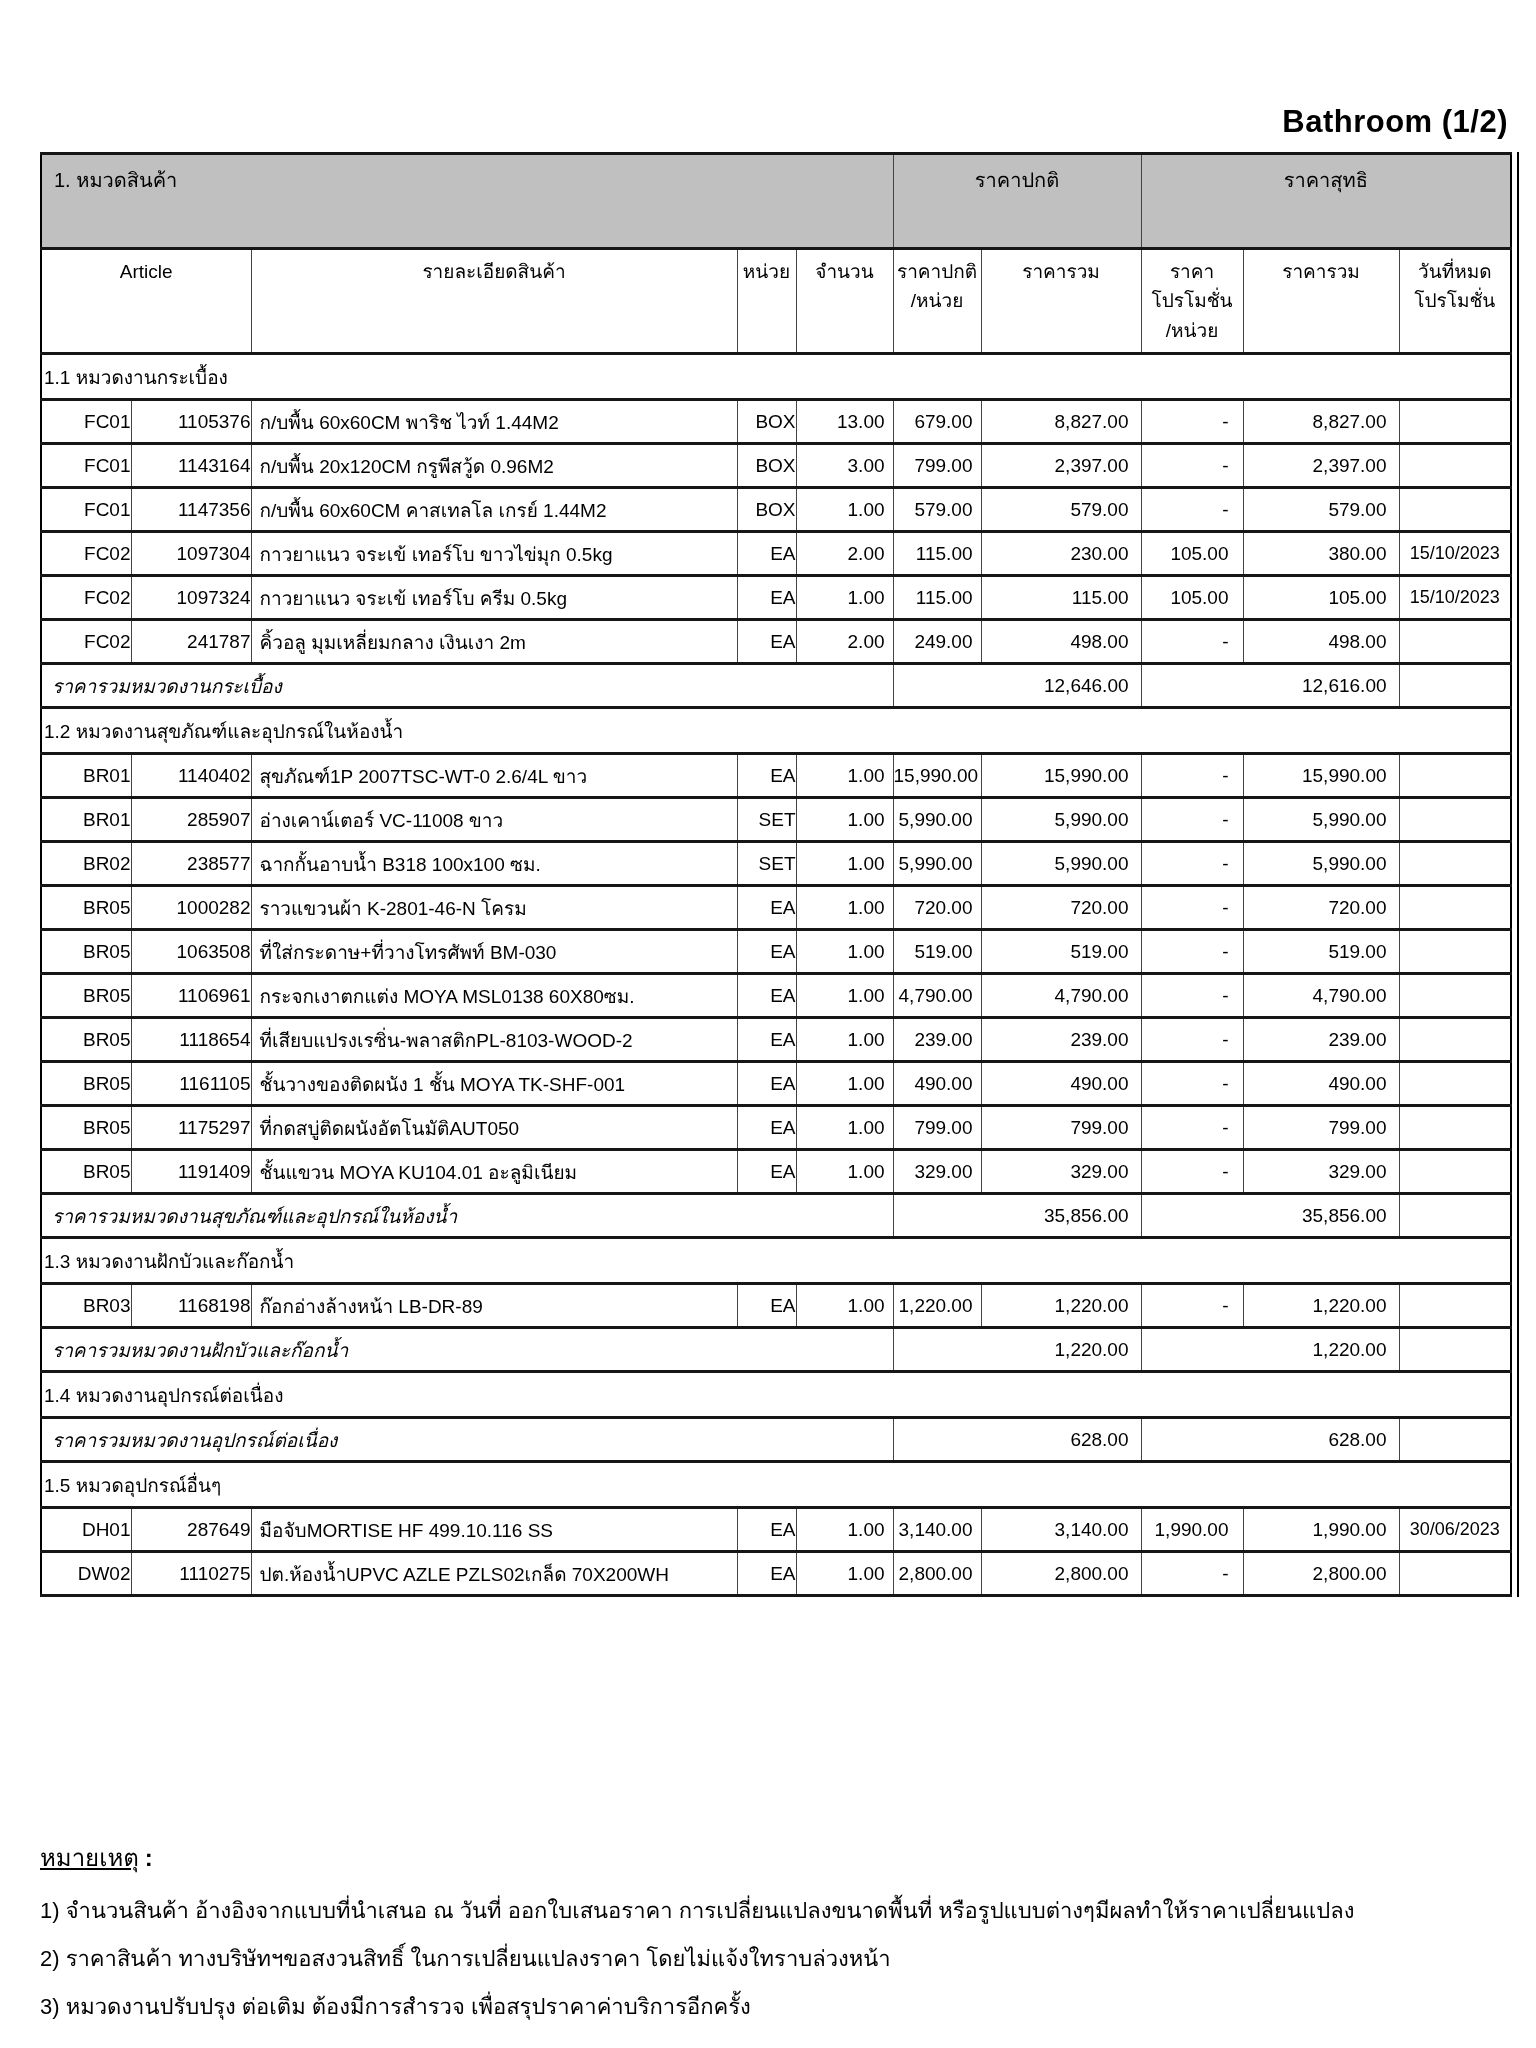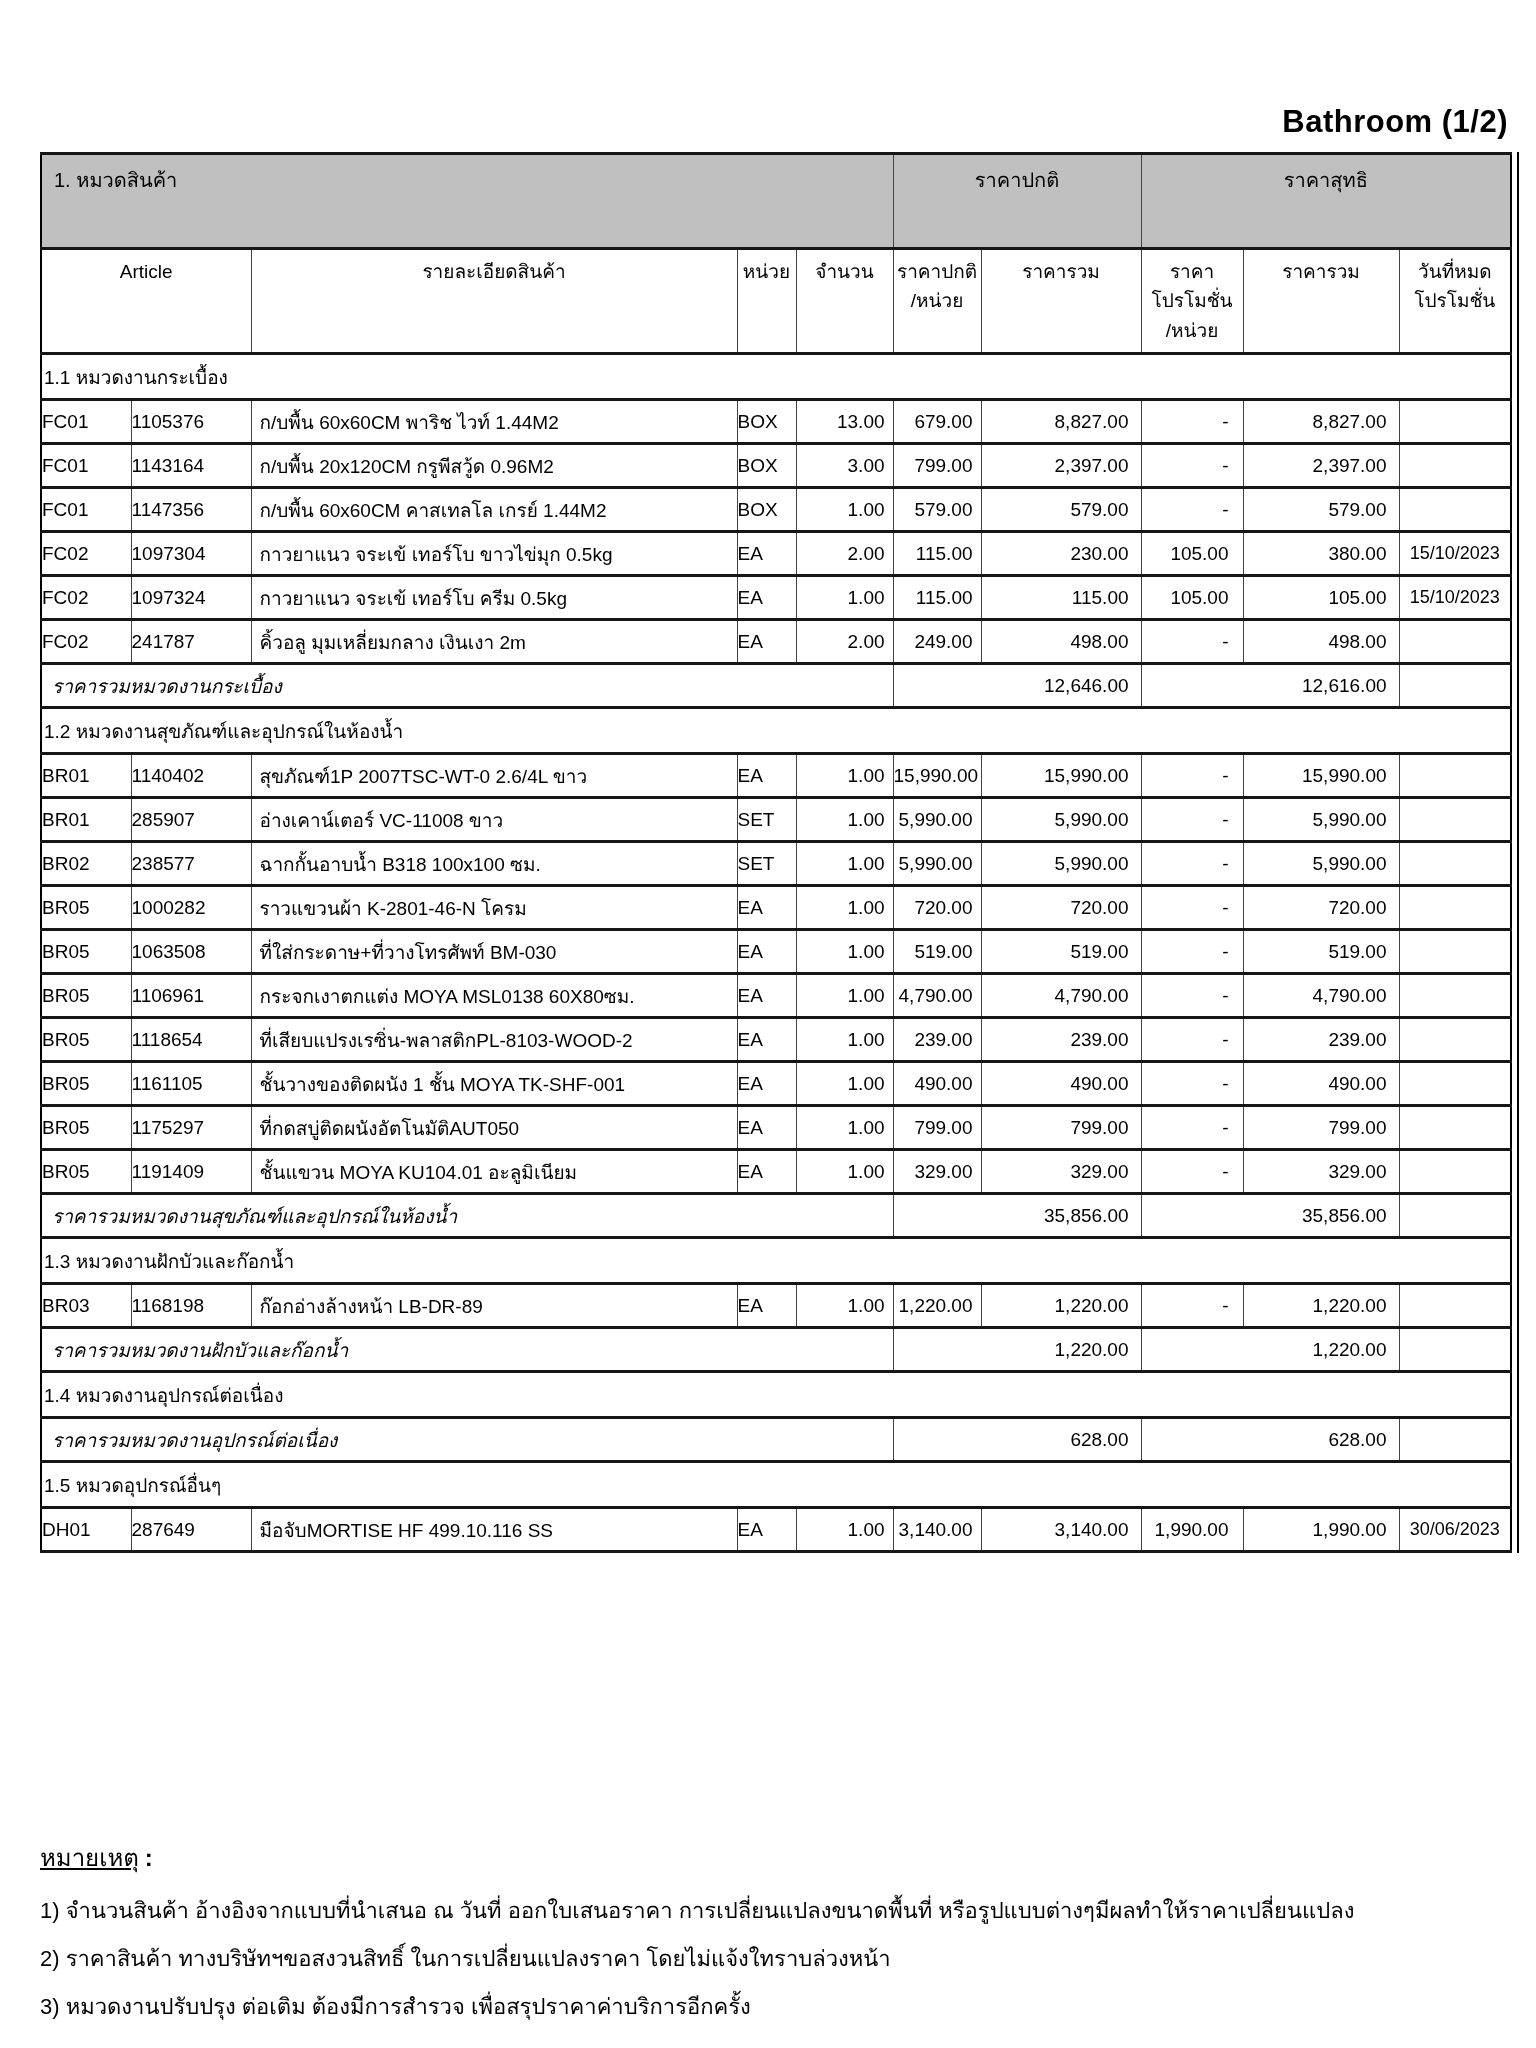--- a/index.html
+++ b/index.html
@@ -29,21 +29,21 @@
     background:#c0c0c0; height:95px; vertical-align:top; padding-top:9px;
     font-size:20px; text-align:center;
   }
   tr.band-row td.band-left { text-align:left; padding-left:12px; }
   tr.header-row td {
     height:105px; vertical-align:top; padding-top:7px; text-align:center;
     white-space:pre-line; line-height:1.55;
   }
   tr.section-row td { height:46px; text-align:left; padding-left:2px; }
   tr.data-row td, tr.total-row td { height:44px; }
-  td.c1, td.c2, td.c4 { text-align:left; }
+  td.c1, td.c2, td.c4 { text-align:right; }
   td.c3 { text-align:left; padding-left:8px; }
   td.c5 { text-align:right; padding-right:8px; }
   td.c6 { text-align:right; padding-right:8px; }
   td.c7 { text-align:right; padding-right:12px; }
   td.c8 { text-align:right; padding-right:14px; }
   td.c9 { text-align:right; padding-right:12px; }
   td.c10 { text-align:center; font-size:18px; }
   tr.total-row td.t-label { text-align:left; padding-left:10px;font-style:italic; }
   tr.total-row td.t-val { text-align:right; padding-right:12px; }
   .notes { position:absolute; left:40px; top:1838px; width:1480px; }
@@ -343,20 +343,32 @@
             <td class="c2">287649</td>
             <td class="c3">มือจับMORTISE HF 499.10.116 SS</td>
             <td class="c4">EA</td>
             <td class="c5">1.00</td>
             <td class="c6">3,140.00</td>
             <td class="c7">3,140.00</td>
             <td class="c8">1,990.00</td>
             <td class="c9">1,990.00</td>
             <td class="c10">30/06/2023</td>
           </tr>
+          <tr class="data-row">
+            <td class="c1">DW02</td>
+            <td class="c2">1110275</td>
+            <td class="c3">ปต.ห้องน้ำUPVC AZLE PZLS02เกล็ด 70X200WH</td>
+            <td class="c4">EA</td>
+            <td class="c5">1.00</td>
+            <td class="c6">2,800.00</td>
+            <td class="c7">2,800.00</td>
+            <td class="c8">-</td>
+            <td class="c9">2,800.00</td>
+            <td class="c10"></td>
+          </tr>
         </tbody>
     </table>
   </div>
 
   <div class="notes">
     <div class="notes-heading">
       <span class="u">หมายเหตุ</span><span class="colon">:</span>
     </div>
     <div class="note-line">1) จำนวนสินค้า อ้างอิงจากแบบที่นำเสนอ ณ วันที่ ออกใบเสนอราคา การเปลี่ยนแปลงขนาดพื้นที่ หรือรูปแบบต่างๆมีผลทำให้ราคาเปลี่ยนแปลง</div>
     <div class="note-line">2) ราคาสินค้า ทางบริษัทฯขอสงวนสิทธิ์ ในการเปลี่ยนแปลงราคา โดยไม่แจ้งใทราบล่วงหน้า</div>

